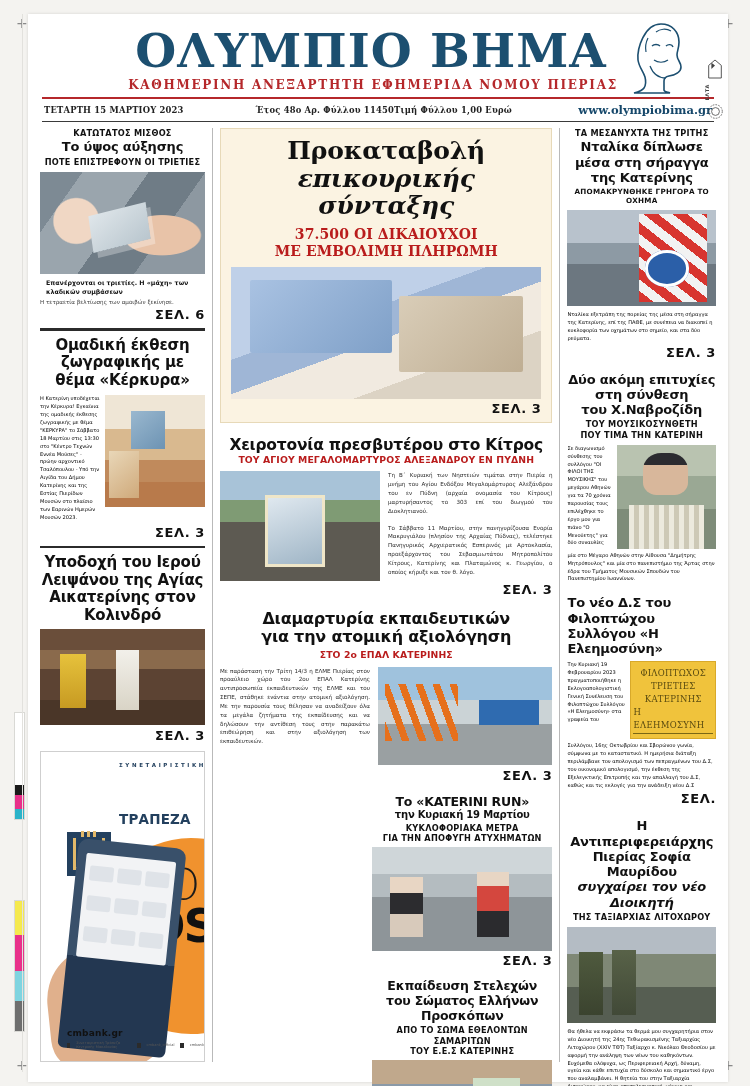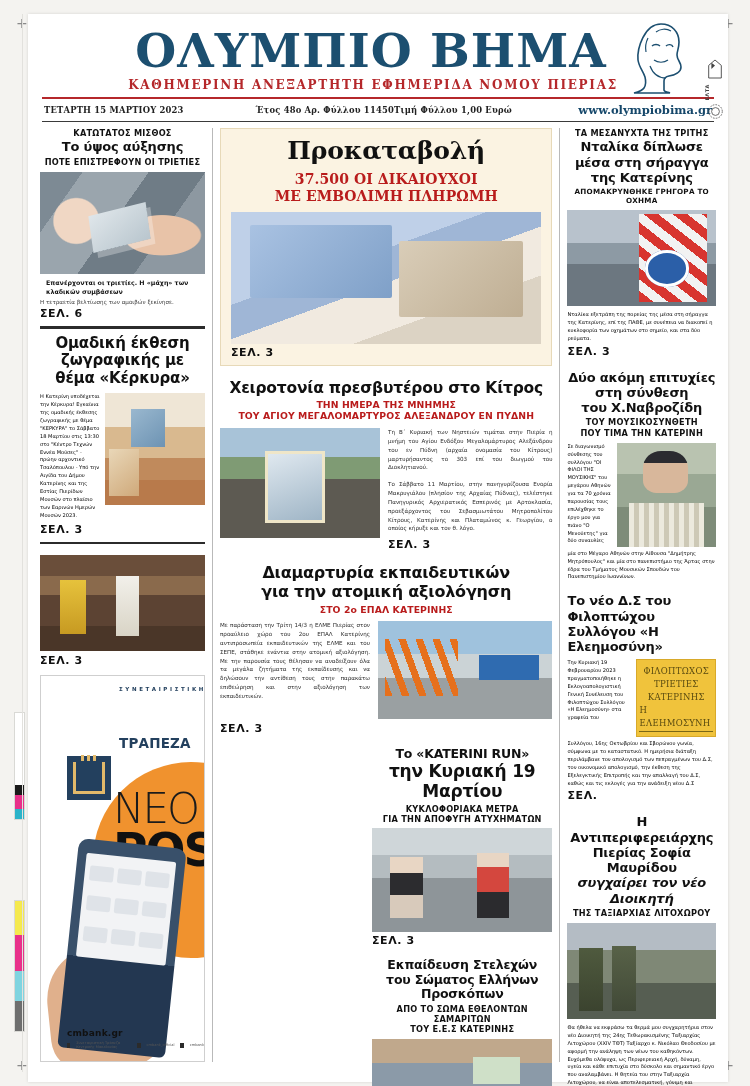--- a/index.html
+++ b/index.html
@@ -107,22 +107,22 @@
   .headline {
     font-size: 15px; font-weight: bold; color: #111;
     text-align: center; line-height: 1.17; letter-spacing: -.2px;
   }
   .headline-sm { font-size: 13px; }
   .subhead {
     font-size: 9.3px; font-weight: bold; color: #b91c1c;
     text-align: center; line-height: 1.25; letter-spacing: .1px;
   }
   .page-ref {
-    font-size: 11px; font-weight: bold; color: #111;
-    text-align: left; letter-spacing: .6px;
+    font-size: 13px; font-weight: bold; color: #111;
+    text-align: right; letter-spacing: .6px;
   }
   .bodytext {
     font-size: 5.6px; color: #2a2a2a; line-height: 1.58;
     text-align: justify;
   }
   .bodytext-sm { font-size: 5.1px; line-height: 1.55; }
   .caption-b {
     font-size: 6.3px; font-weight: bold; color: #151515; line-height: 1.45;
   }
   .caption-n { font-size: 5.6px; color: #3a3a3a; line-height: 1.45; }
@@ -418,20 +418,21 @@
           <div style="display:flex;gap:5px;margin-top:6px;">
             <div class="bodytext-sm" style="width:60px;text-align:left;">Η Κατερίνη υποδέχεται την Κέρκυρα! Εγκαίνια της ομαδικής έκθεσης ζωγραφικής με θέμα "ΚΕΡΚΥΡΑ" το Σάββατο 18 Μαρτίου στις 13:30 στο "Κέντρο Τεχνών Εννέα Μούσες" - πρώην αρχοντικό Τσαλόπουλου - Υπό την Αιγίδα του Δήμου Κατερίνης και της Εστίας Πιερίδων Μουσών στο πλαίσιο των Εαρινών Ημερών Μουσών 2023.</div>
             <div class="photo ph-painting" style="flex:1;height:112px;"></div>
           </div>
           <div class="page-ref" style="margin-top:3px;">ΣΕΛ. 3</div>
         </div>
 
         <div class="hr-thick"></div>
 
         <div class="article">
+          <div class="headline">Υποδοχή του Ιερού Λειψάνου της Αγίας Αικατερίνης στον Κολινδρό</div>
           <div class="photo ph-church" style="height:96px;margin-top:5px;"></div>
           <div class="page-ref" style="margin-top:3px;">ΣΕΛ. 3</div>
         </div>
 
         <div class="bank-ad" style="margin-top:8px;">
           <div class="bank-head">
             <div class="bank-logo">
                 <div class="glyph"></div>
               </div>
             <div class="bank-name">
@@ -472,31 +473,31 @@
         </div>
 
       </div>
 
       <div class="vdiv"></div>
 
       <div class="col-mid">
 
         <div class="article" style="background:#fbf3e2;border:1px solid #e7d9b8;padding:8px 10px 6px 10px;">
           <div class="headline" style="font-size:25px;font-family:'DejaVu Serif',serif;line-height:1.1;">Προκαταβολή</div>
+          <div class="headline" style="font-size:25px;font-family:'DejaVu Serif',serif;font-style:italic;line-height:1.1;">επικουρικής σύνταξης</div>
           <div class="subhead" style="font-size:14px;font-family:'DejaVu Serif',serif;margin-top:6px;">37.500 ΟΙ ΔΙΚΑΙΟΥΧΟΙ</div>
           <div class="subhead" style="font-size:14px;font-family:'DejaVu Serif',serif;">ΜΕ ΕΜΒΟΛΙΜΗ ΠΛΗΡΩΜΗ</div>
           <div class="photo ph-euro20" style="height:132px;margin-top:6px;"></div>
           <div class="page-ref" style="margin-top:2px;">ΣΕΛ. 3</div>
         </div>
 
         <div class="hr-thin" style="margin:7px 0 6px;"></div>
 
         <div class="article">
           <div class="headline" style="font-size:15.5px;">Χειροτονία πρεσβυτέρου στο Κίτρος</div>
-          <div class="subhead" style="margin-top:2px;">ΤΗΝ ΗΜΕΡΑ ΤΗΣ ΜΝΗΜΗΣ</div>
           <div class="subhead">ΤΟΥ ΑΓΙΟΥ ΜΕΓΑΛΟΜΑΡΤΥΡΟΣ ΑΛΕΞΑΝΔΡΟΥ ΕΝ ΠΥΔΝΗ</div>
           <div style="display:flex;gap:8px;margin-top:6px;">
             <div class="photo ph-icon-proc" style="width:160px;height:110px;"></div>
             <div style="flex:1;">
               <div class="bodytext">Τη Β΄ Κυριακή των Νηστειών τιμάται στην Πιερία η μνήμη του Αγίου Ενδόξου Μεγαλομάρτυρος Αλεξάνδρου του εν Πύδνη (αρχαία ονομασία του Κίτρους) μαρτυρήσαντος το 303 επί του διωγμού του Διοκλητιανού.</div>
               <div class="bodytext" style="margin-top:8px;">Το Σάββατο 11 Μαρτίου, στην πανηγυρίζουσα Ενορία Μακρυγιάλου (πλησίον της Αρχαίας Πύδνας), τελέστηκε Πανηγυρικός Αρχιερατικός Εσπερινός με Αρτοκλασία, προεξάρχοντος του Σεβασμιωτάτου Μητροπολίτου Κίτρους, Κατερίνης και Πλαταμώνος κ. Γεωργίου, ο οποίος κήρυξε και τον θ. λόγο.</div>
               <div class="page-ref" style="margin-top:5px;">ΣΕΛ. 3</div>
             </div>
           </div>
         </div>
@@ -511,21 +512,21 @@
             <div class="bodytext" style="width:150px;">Με παράσταση  την Τρίτη 14/3 η ΕΛΜΕ Πιερίας στον προαύλειο χώρο  του 2ου ΕΠΑΛ Κατερίνης αντιπροσωπεία  εκπαιδευτικών της  ΕΛΜΕ και του ΣΕΠΕ,  στάθηκε ενάντια στην   ατομική αξιολόγηση. Με την παρουσία τους θέλησαν να αναδείξουν όλα τα μεγάλα ζητήματα της εκπαίδευσης και να δηλώσουν την αντίθεση τους στην παρακάτω επιθεώρηση και στην αξιολόγηση των εκπαιδευτικών.</div>
             <div class="photo ph-protest" style="flex:1;height:98px;"></div>
           </div>
           <div class="page-ref" style="margin-top:3px;">ΣΕΛ. 3</div>
         </div>
 
         <div class="hr-thin" style="margin:6px 0;"></div>
 
         <div class="article" style="margin-left:152px;">
           <div class="headline" style="font-size:12.5px;">Το «KATERINI RUN»</div>
-          <div class="headline" style="font-size:17px;">την Κυριακή 19 Μαρτίου</div>
+          <div class="headline" style="font-size:10px;">την Κυριακή 19 Μαρτίου</div>
           <div class="kicker" style="margin-top:2px;">ΚΥΚΛΟΦΟΡΙΑΚΑ ΜΕΤΡΑ</div>
           <div class="kicker">ΓΙΑ ΤΗΝ ΑΠΟΦΥΓΗ ΑΤΥΧΗΜΑΤΩΝ</div>
           <div class="photo ph-run" style="height:104px;margin-top:4px;"></div>
           <div class="page-ref" style="margin-top:2px;">ΣΕΛ. 3</div>
         </div>
 
         <div class="hr-thick" style="margin:6px 0 5px 152px;"></div>
 
         <div class="article" style="margin-left:152px;">
           <div class="headline" style="font-size:12.5px;">Εκπαίδευση Στελεχών</div>
@@ -564,21 +565,21 @@
             <div class="photo ph-man" style="flex:1;height:104px;"></div>
           </div>
           <div class="bodytext-sm" style="margin-top:3px;">μία στο Μέγαρο Αθηνών στην Αίθουσα "Δημήτρης Μητρόπουλος" και μία στο πανεπιστήμιο της Άρτας στην έδρα του Τμήματος Μουσικών Σπουδών του Πανεπιστημίου Ιωαννίνων.</div>
         </div>
 
         <div class="hr-thick"></div>
 
         <div class="article">
           <div class="headline headline-sm" style="text-align:left;">Το νέο Δ.Σ του Φιλοπτώχου</div>
           <div class="headline headline-sm" style="text-align:left;">Συλλόγου «Η Ελεημοσύνη»</div>
-          <div style="display:flex;gap:11px;margin-top:5px;">
+          <div style="display:flex;gap:5px;margin-top:5px;">
             <div class="bodytext-sm" style="width:58px;text-align:left;">Την Κυριακή 19 Φεβρουαρίου 2023 πραγματοποιήθηκε η Εκλογοαπολογιστική Γενική Συνέλευση του Φιλοπτώχου Συλλόγου «Η Ελεημοσύνη» στα γραφεία του</div>
             <div class="yellow-box" style="flex:1;height:78px;">
               <span>ΦΙΛΟΠΤΩΧΟΣ</span>
               <span>ΤΡΙΕΤΙΕΣ</span>
               <span>ΚΑΤΕΡΙΝΗΣ</span>
               <span class="ul">Η ΕΛΕΗΜΟΣΥΝΗ</span>
             </div>
           </div>
           <div class="bodytext-sm" style="margin-top:3px;">Συλλόγου, 16ης Οκτωβρίου και Σβορώνου γωνία, σύμφωνα με το καταστατικό. Η ημερήσια διάταξη περιλάμβανε τον απολογισμό των πεπραγμένων του Δ.Σ, τον οικονομικό απολογισμό, την έκθεση της Εξελεγκτικής Επιτροπής και την απαλλαγή του Δ.Σ, καθώς και τις εκλογές για την ανάδειξη  νέου Δ.Σ</div>
           <div class="page-ref" style="margin-top:2px;">ΣΕΛ.</div>

